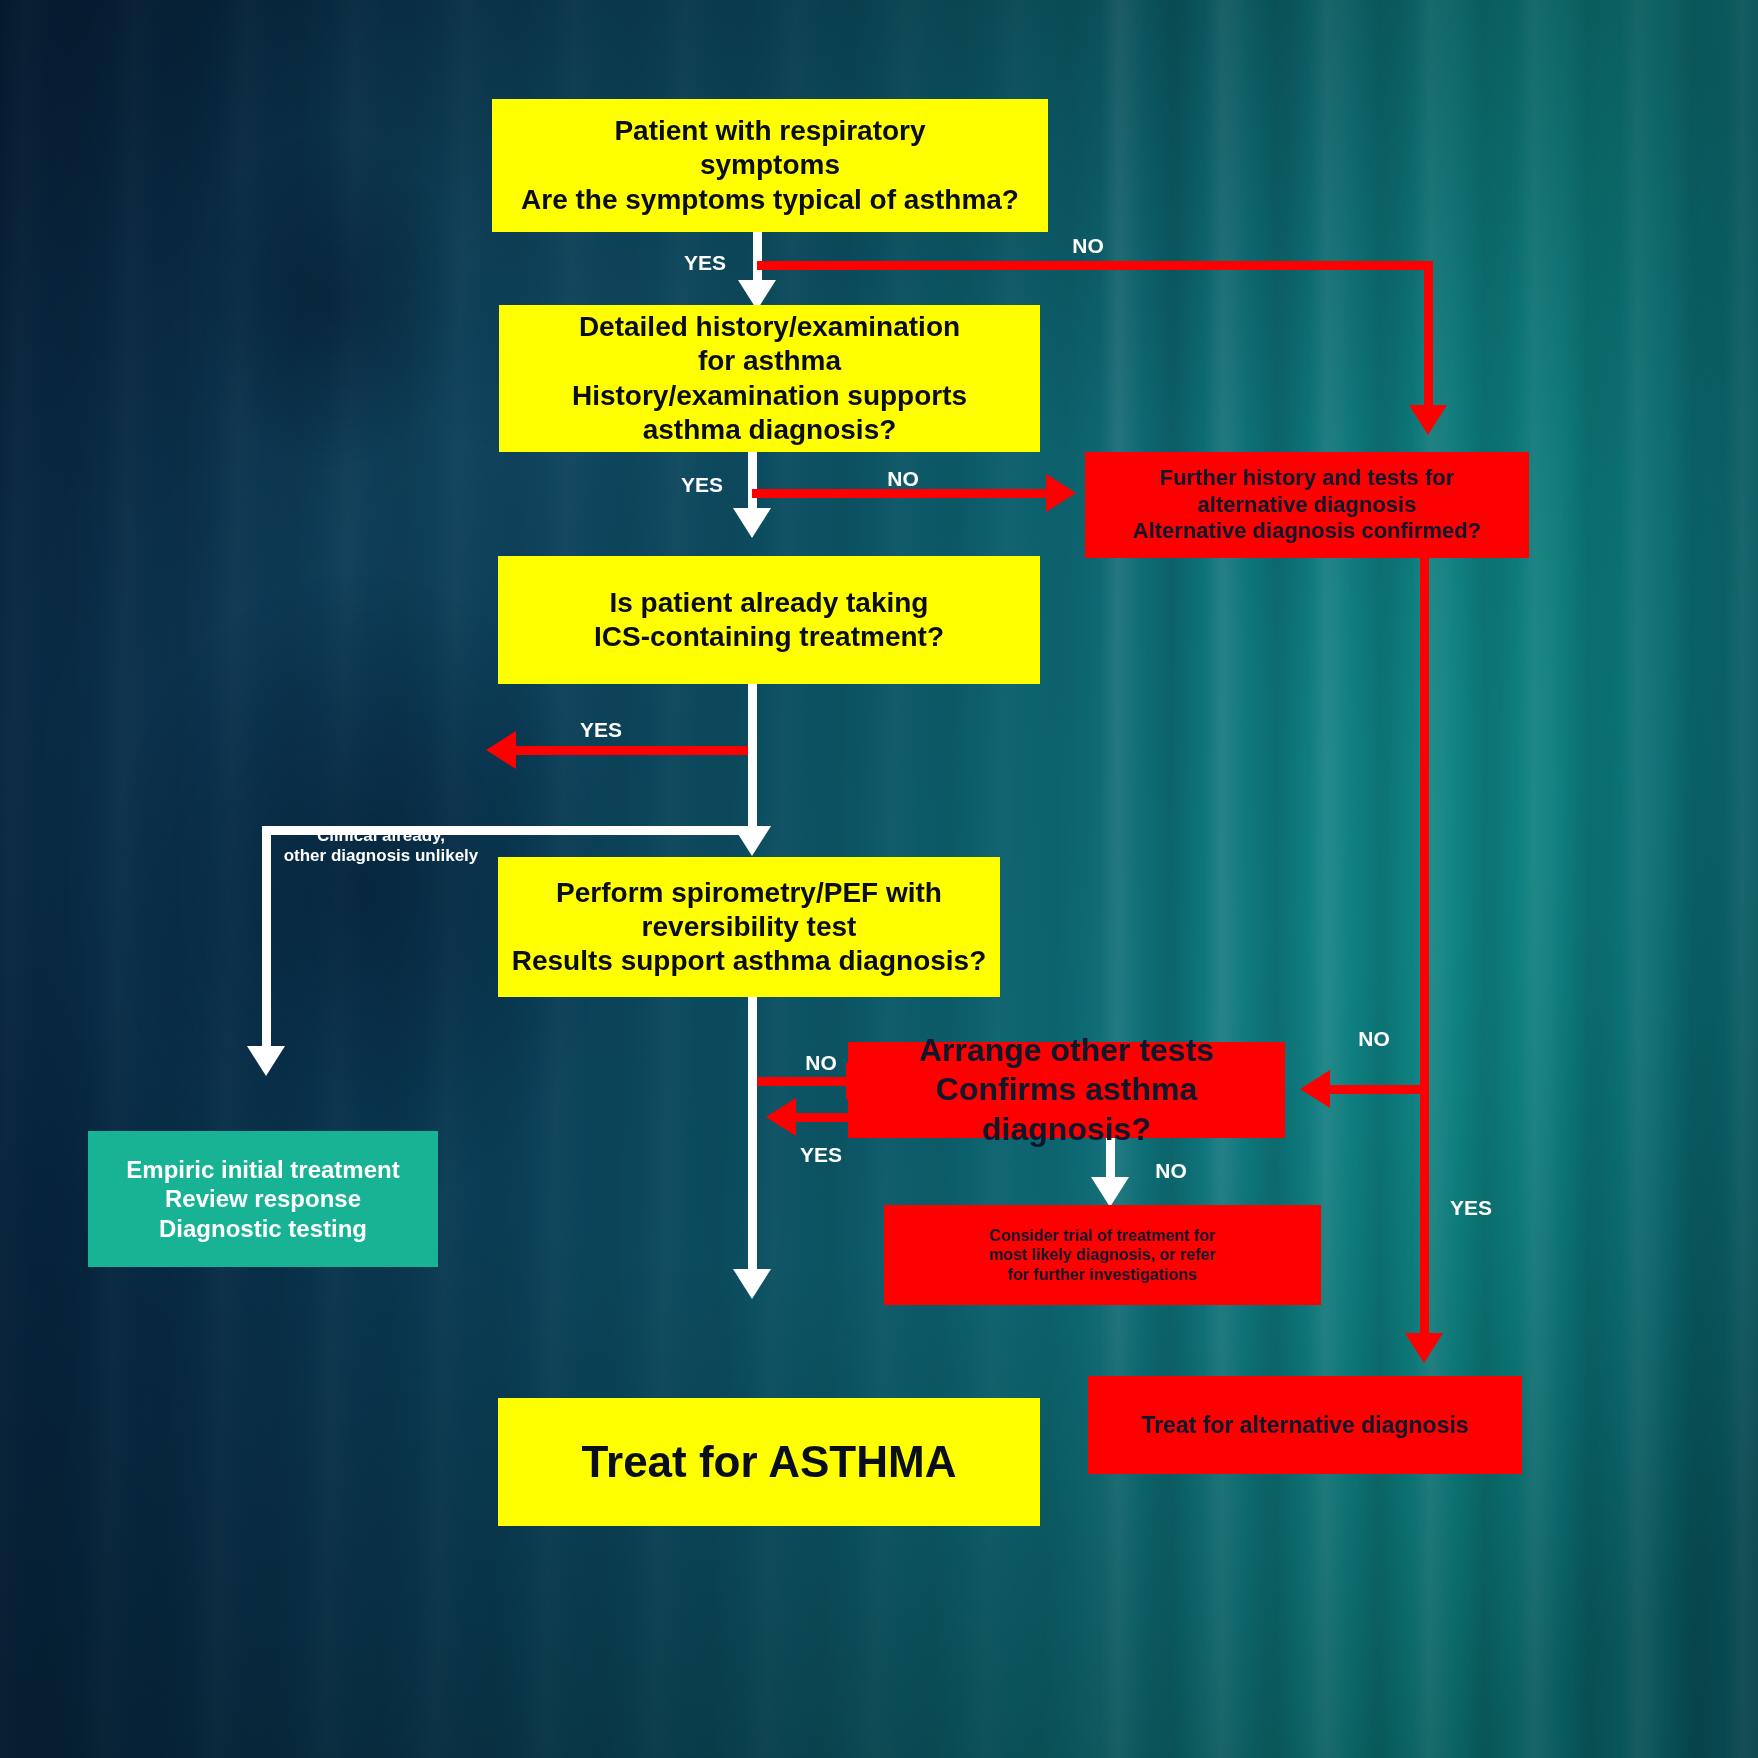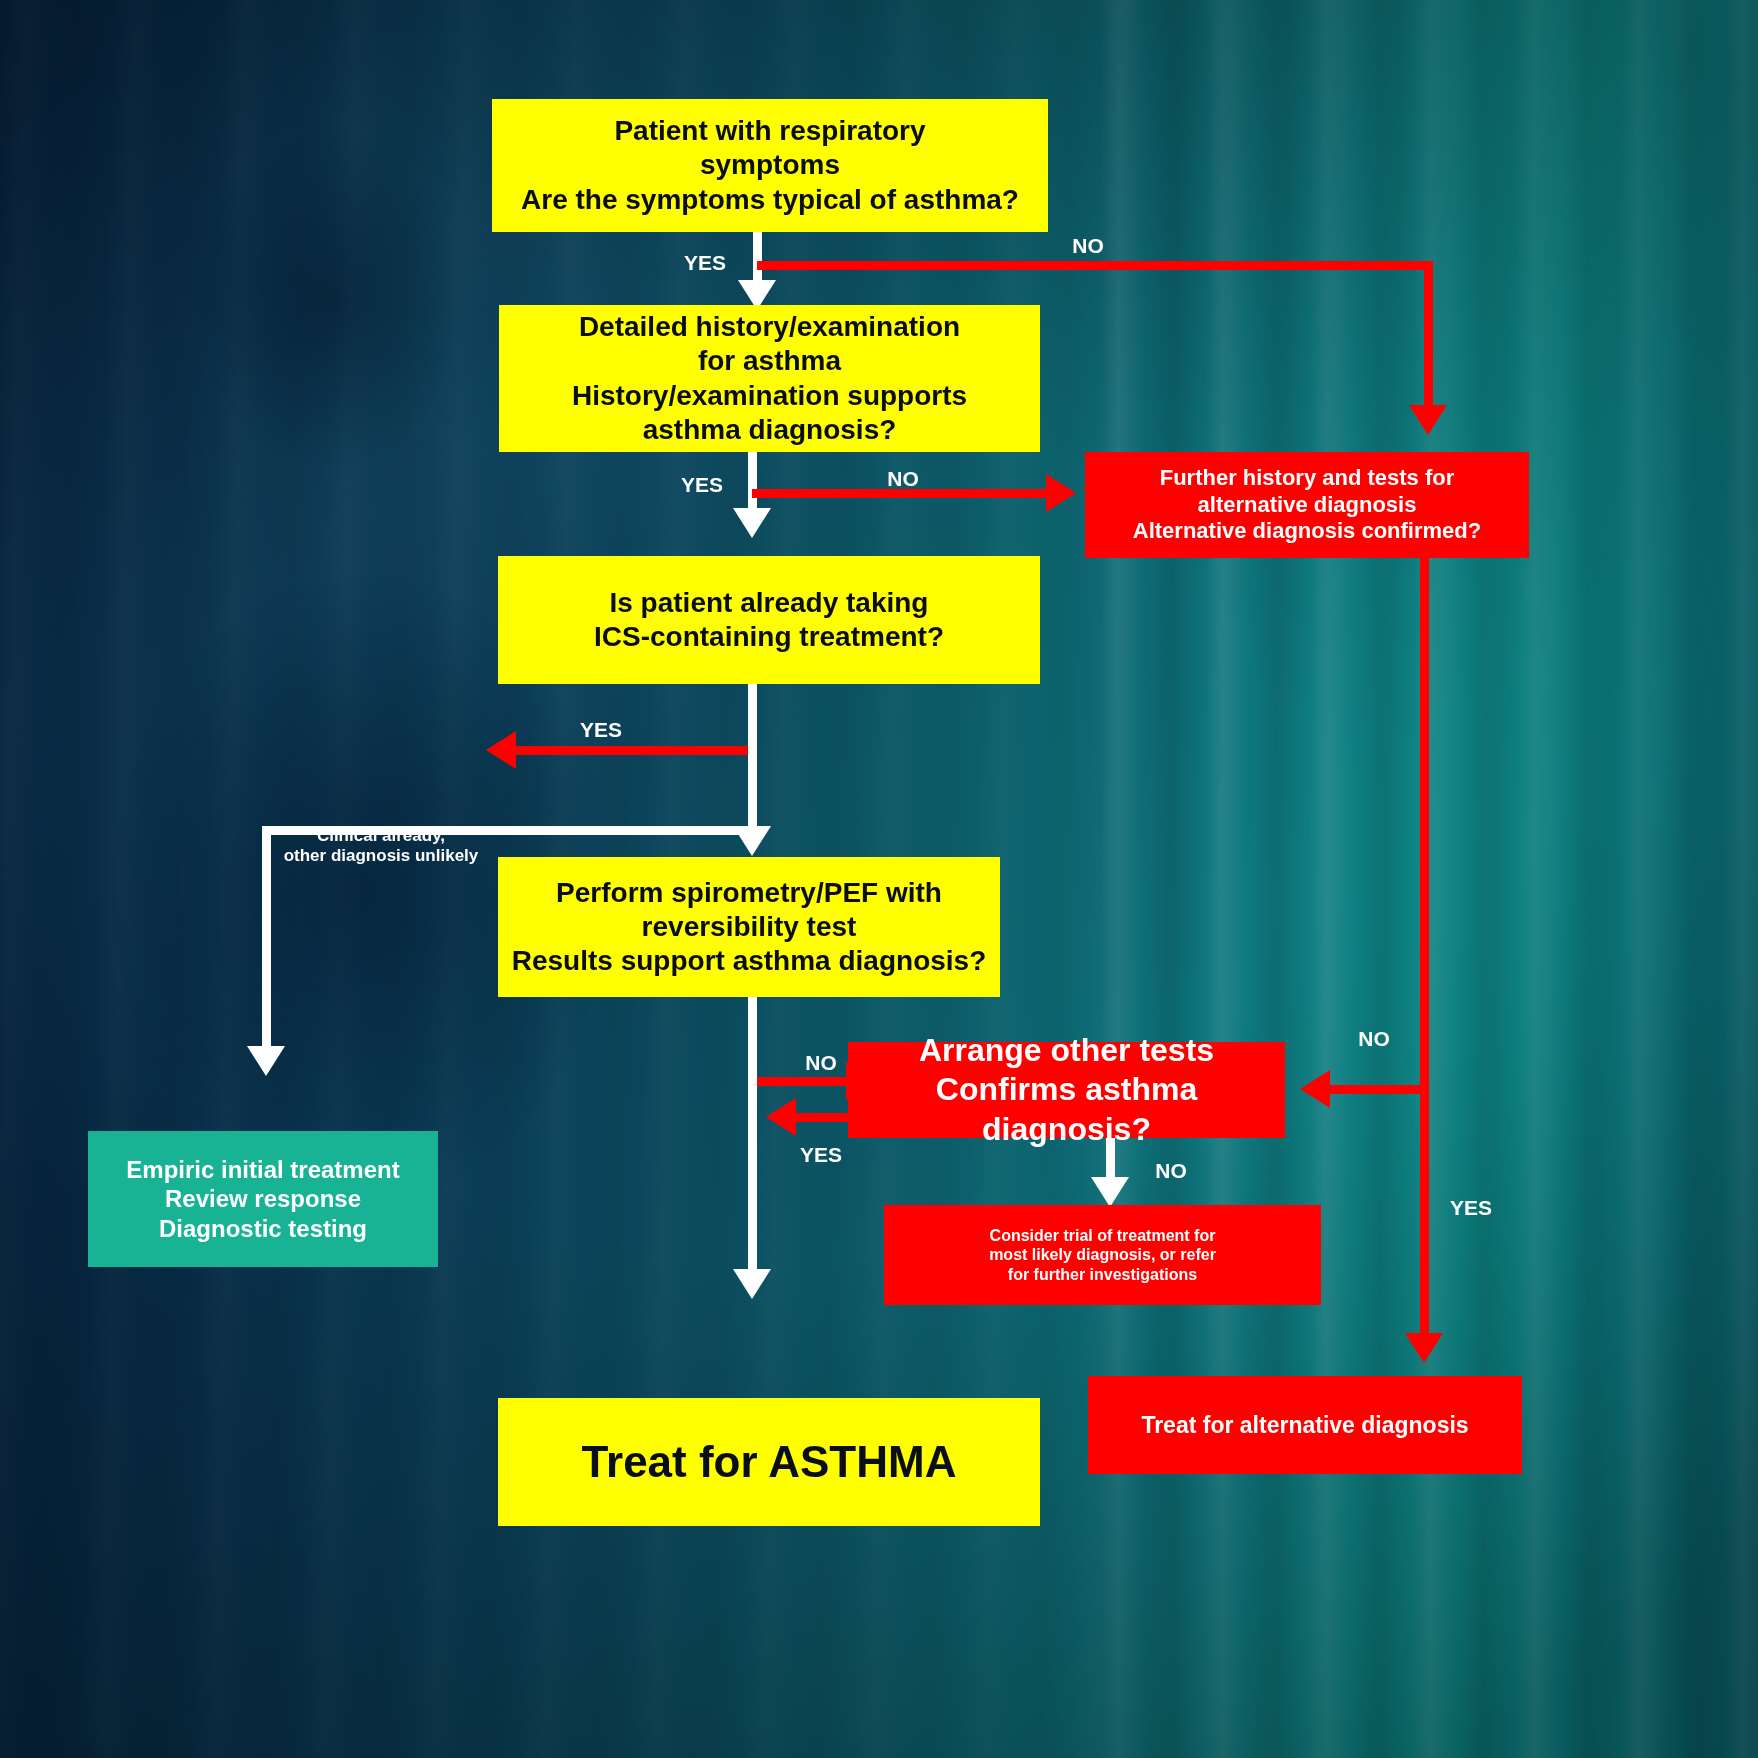--- a/index.html
+++ b/index.html
@@ -58,21 +58,21 @@
   .node {
     position: absolute;
     display: flex; align-items: center; justify-content: center;
     text-align: center;
     font-weight: bold;
     line-height: 1.22;
     white-space: pre-line;
     z-index: 5;
   }
   .node.yellow { background: #FFFF00; color: #0a0d1a; }
-  .node.red    { background: #FF0000; color: #ffffff; text-align: center; }
+  .node.red    { background: #FF0000; color: #0f172a; text-align: center; }
   .node.teal   { background: #17B394; color: #ffffff; }
 
   .edge-label {
     position: absolute;
     color: #ffffff;
     font-weight: bold;
     z-index: 6;
     white-space: pre-line;
     text-align: center;
     line-height: 1.2;

